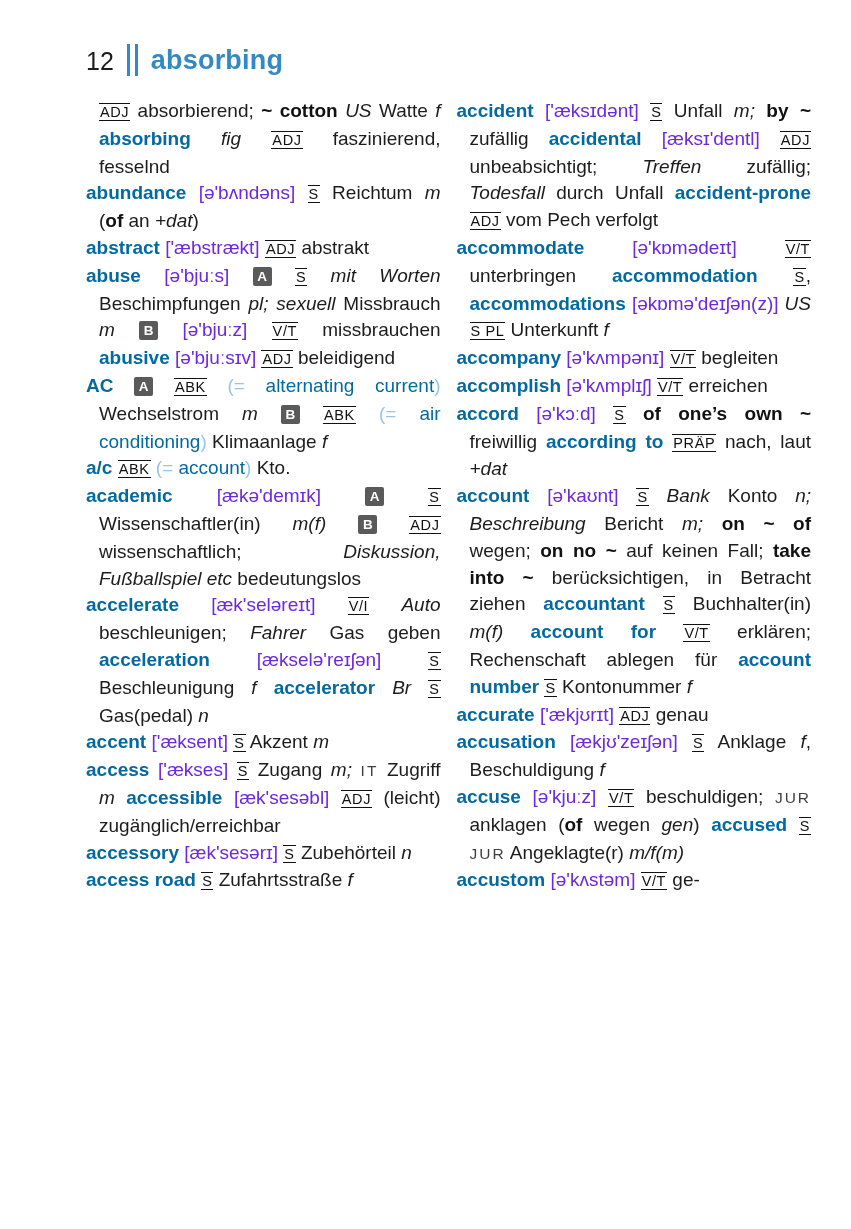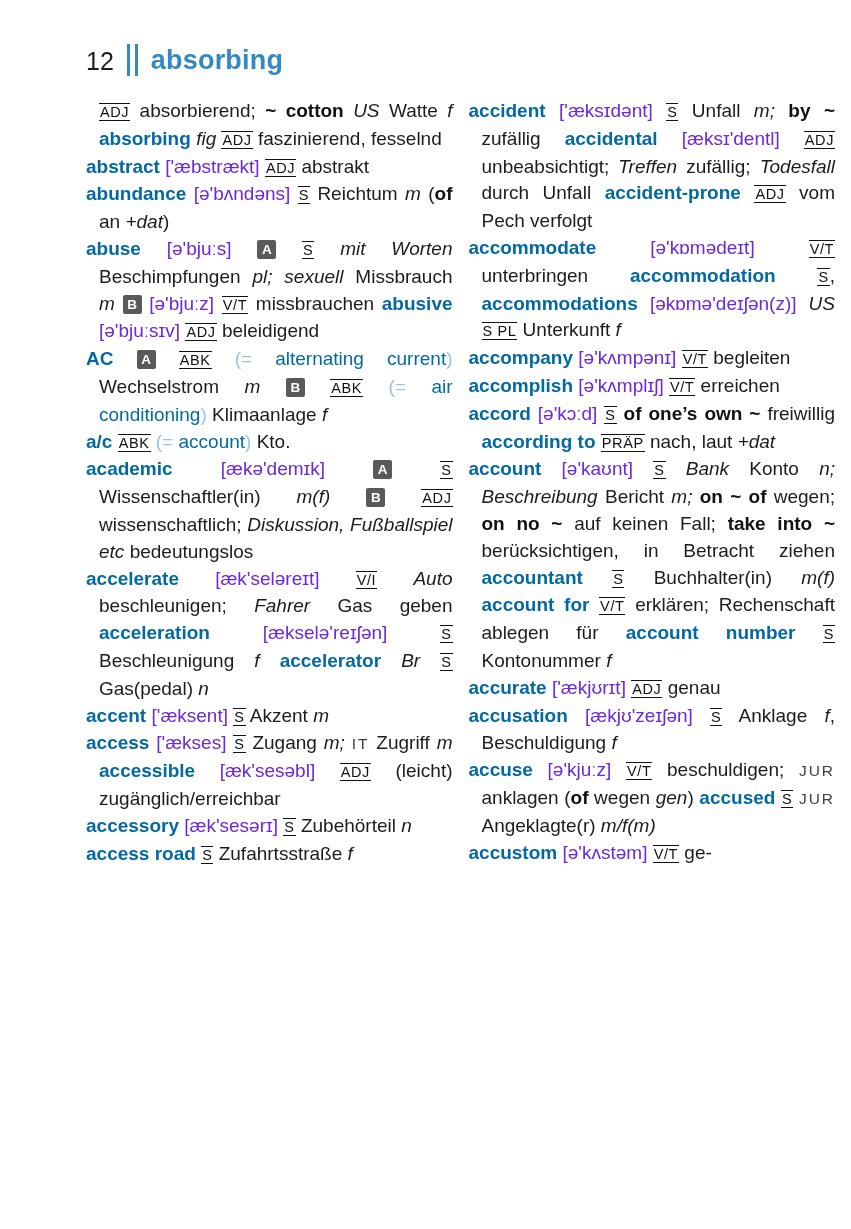--- a/index.html
+++ b/index.html
@@ -12,21 +12,21 @@
     display:flex;align-items:flex-end;gap:13px;
     padding:44px 40px 16px 86px;
   }
   .pagenum{font-size:25px;color:#1c1c1c;}
   .divider{
     display:inline-block;width:5px;height:32px;
     border-left:3px solid #3389c4;border-right:3px solid #3389c4;
   }
   .headerword{font-size:27px;font-weight:bold;color:#3389c4;letter-spacing:0.2px;}
   .columns{
-    display:flex;gap:16px;padding:6px 16px 0 86px;
+    display:flex;gap:16px;padding:6px 40px 0 86px;
   }
   .col{flex:1;min-width:0;}
   .entry{
     margin:0;text-align:justify;
     font-size:19px;line-height:26.8px;
     padding-left:13px;text-indent:-13px;
   }
   .entry.cont{text-indent:0;}
   .hw{color:#0369a1;font-weight:bold;}
   .pr{color:#6d28d9;}
@@ -52,22 +52,22 @@
 
 <div class="header">
   <span class="pagenum">12</span>
   <span class="divider"></span>
   <span class="headerword">absorbing</span>
 </div>
 
 <div class="columns">
   <div class="col">
       <p class="entry cont"><span class="tag">ADJ</span><span> absorbierend; </span><span class="b">~ cotton</span><span> </span><span class="i">US</span><span> Watte </span><span class="i">f</span><span> </span><span class="hw">absorbing</span><span> </span><span class="i">fig</span><span> </span><span class="tag">ADJ</span><span> faszinierend, fesselnd</span></p>
+      <p class="entry"><span class="hw">abundance</span><span> </span><span class="pr">[ə'bʌndəns]</span><span> </span><span class="tag">S</span><span> Reichtum </span><span class="i">m</span><span> (</span><span class="b">of</span><span> an </span><span class="i">+dat</span><span>)</span></p>
       <p class="entry"><span class="hw">abstract</span><span> </span><span class="pr">['æbstrækt]</span><span> </span><span class="tag">ADJ</span><span> abstrakt</span></p>
-      <p class="entry"><span class="hw">abundance</span><span> </span><span class="pr">[ə'bʌndəns]</span><span> </span><span class="tag">S</span><span> Reichtum </span><span class="i">m</span><span> (</span><span class="b">of</span><span> an </span><span class="i">+dat</span><span>)</span></p>
       <p class="entry"><span class="hw">abuse</span><span> </span><span class="pr">[ə'bjuːs]</span><span> </span><span class="box">A</span><span> </span><span class="tag">S</span><span> </span><span class="i">mit Worten</span><span> Beschimpfungen </span><span class="i">pl;</span><span> </span><span class="i">sexuell</span><span> Missbrauch </span><span class="i">m</span><span> </span><span class="box">B</span><span> </span><span class="pr">[ə'bjuːz]</span><span> </span><span class="tag">V/T</span><span> missbrauchen </span><span class="hw">abusive</span><span> </span><span class="pr">[ə'bjuːsɪv]</span><span> </span><span class="tag">ADJ</span><span> beleidigend</span></p>
       <p class="entry"><span class="hw">AC</span><span> </span><span class="box">A</span><span> </span><span class="tag">ABK</span><span> </span><span class="xp">(= </span><span class="xw">alternating current</span><span class="xp">)</span><span> Wechselstrom </span><span class="i">m</span><span> </span><span class="box">B</span><span> </span><span class="tag">ABK</span><span> </span><span class="xp">(= </span><span class="xw">air conditioning</span><span class="xp">)</span><span> Klimaanlage </span><span class="i">f</span></p>
       <p class="entry"><span class="hw">a/c</span><span> </span><span class="tag">ABK</span><span> </span><span class="xp">(= </span><span class="xw">account</span><span class="xp">)</span><span> Kto.</span></p>
       <p class="entry"><span class="hw">academic</span><span> </span><span class="pr">[ækə'demɪk]</span><span> </span><span class="box">A</span><span> </span><span class="tag">S</span><span> Wissenschaftler(in) </span><span class="i">m(f)</span><span> </span><span class="box">B</span><span> </span><span class="tag">ADJ</span><span> wissenschaftlich; </span><span class="i">Diskussion, Fußballspiel etc</span><span> bedeutungslos</span></p>
       <p class="entry"><span class="hw">accelerate</span><span> </span><span class="pr">[æk'seləreɪt]</span><span> </span><span class="tag">V/I</span><span> </span><span class="i">Auto</span><span> beschleunigen; </span><span class="i">Fahrer</span><span> Gas geben </span><span class="hw">acceleration</span><span> </span><span class="pr">[ækselə'reɪʃən]</span><span> </span><span class="tag">S</span><span> Beschleunigung </span><span class="i">f</span><span> </span><span class="hw">accelerator</span><span> </span><span class="i">Br</span><span> </span><span class="tag">S</span><span> Gas(pedal) </span><span class="i">n</span></p>
       <p class="entry"><span class="hw">accent</span><span> </span><span class="pr">['æksent]</span><span> </span><span class="tag">S</span><span> Akzent </span><span class="i">m</span></p>
       <p class="entry"><span class="hw">access</span><span> </span><span class="pr">['ækses]</span><span> </span><span class="tag">S</span><span> Zugang </span><span class="i">m;</span><span> </span><span class="lbl">IT</span><span> Zugriff </span><span class="i">m</span><span> </span><span class="hw">accessible</span><span> </span><span class="pr">[æk'sesəbl]</span><span> </span><span class="tag">ADJ</span><span> (leicht) zugänglich/erreichbar</span></p>
       <p class="entry"><span class="hw">accessory</span><span> </span><span class="pr">[æk'sesərɪ]</span><span> </span><span class="tag">S</span><span> Zubehörteil </span><span class="i">n</span></p>
       <p class="entry"><span class="hw">access road</span><span> </span><span class="tag">S</span><span> Zufahrtsstraße </span><span class="i">f</span></p>
     </div>

